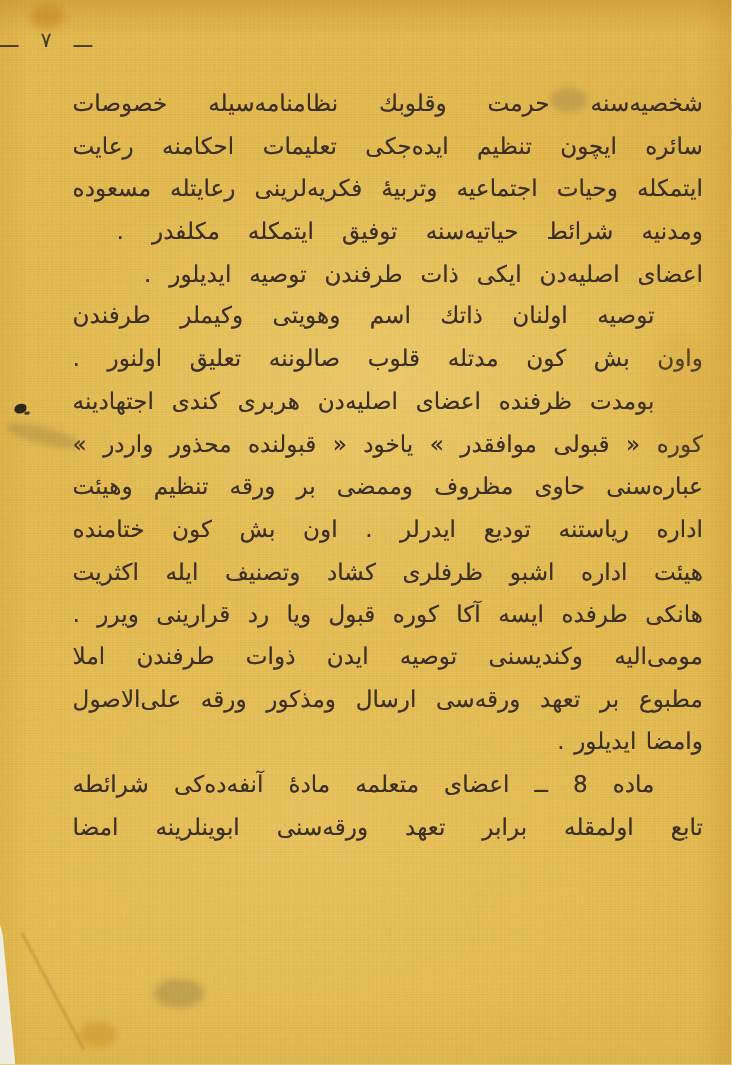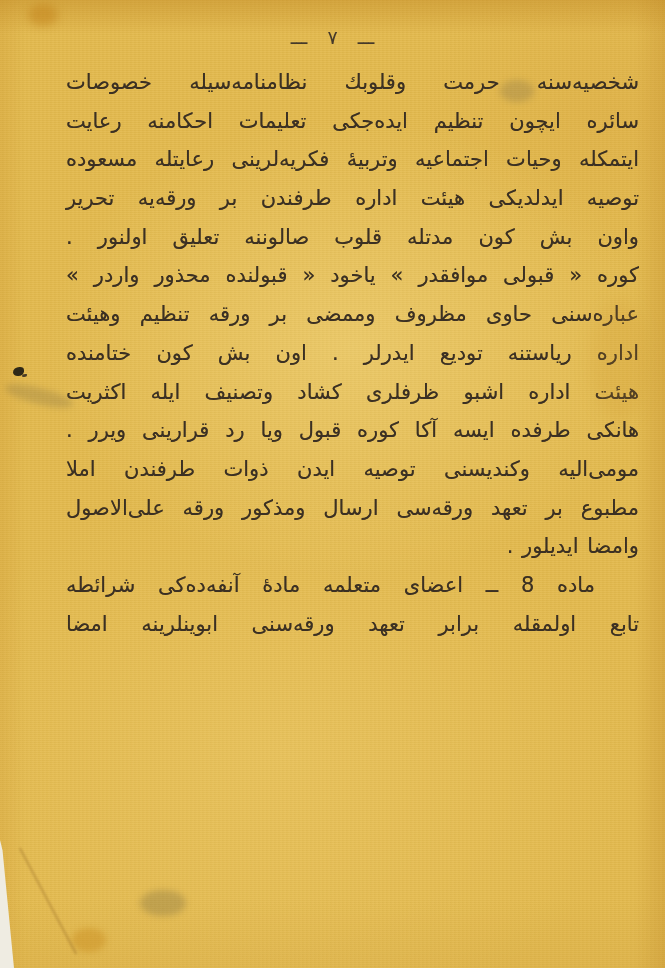--- a/index.html
+++ b/index.html
@@ -15,29 +15,29 @@
       linear-gradient(180deg, rgba(186,128,30,0.38), rgba(186,128,30,0) 34px),
       linear-gradient(90deg, rgba(196,142,42,0.20), rgba(196,142,42,0) 26px),
       linear-gradient(270deg, rgba(186,132,36,0.28), rgba(186,132,36,0) 30px),
       linear-gradient(0deg, rgba(208,162,64,0.22), rgba(208,162,64,0) 70px),
       repeating-linear-gradient(0deg, rgba(255,255,255,0.035) 0 1px, rgba(130,88,22,0.035) 1px 2px),
       repeating-linear-gradient(90deg, rgba(255,250,220,0.02) 0 2px, rgba(120,80,20,0.02) 2px 4px);
     font-family:"DejaVu Sans", sans-serif;
   }
   .page-number{
     position:absolute;top:26px;left:0;right:0;
-    text-align:center;
+    text-align:left;
     font-size:19px;
     color:#45392a;
     word-spacing:14px;
     direction:rtl;
   }
   .text-block{
     position:absolute;
-    top:63px;right:26px;left:66px;
+    top:75px;right:26px;left:66px;
     direction:rtl;
     color:#3b3023;
     font-size:21px;
     text-shadow:0 0 0.5px rgba(59,48,35,0.55);
   }
   .line{
     line-height:38.7px;
     height:38.7px;
     white-space:nowrap;           
     white-space:normal;
@@ -110,22 +110,25 @@
 <body>
 
 <div class="scan">
 
   <div class="page-number">ـــ ٧ ـــ</div>
 
   <div class="text-block">
     <div class="line">شخصيه‌سنه حرمت وقلوبك نظامنامه‌سيله خصوصات</div>
     <div class="line">سائره ايچون تنظيم ايده‌جكى تعليمات احكامنه رعايت</div>
     <div class="line">ايتمكله وحيات اجتماعيه وتربيهٔ فكريه‌لرينى رعايتله مسعوده</div>
-    <div class="line">توصيه ايدلديكى هيئت اداره طرفندن بر ورقه‌يه تحرير</div>
+    <div class="line pl-40">ومدنيه شرائط حياتيه‌سنه توفيق ايتمكله مكلفدر .</div>
+    <div class="line pl-65">اعضاى اصليه‌دن ايكى ذات طرفندن توصيه ايديلور .</div>
+    <div class="line indent">توصيه اولنان ذاتك اسم وهويتى وكيملر طرفندن</div>
     <div class="line">واون بش كون مدتله قلوب صالوننه تعليق اولنور .</div>
+    <div class="line indent">بومدت ظرفنده اعضاى اصليه‌دن هربرى كندى اجتهادينه</div>
     <div class="line">كوره « قبولى موافقدر » ياخود « قبولنده محذور واردر »</div>
     <div class="line">عباره‌سنى حاوى مظروف وممضى بر ورقه تنظيم وهيئت</div>
     <div class="line">اداره رياستنه توديع ايدرلر . اون بش كون ختامنده</div>
     <div class="line">هيئت اداره اشبو ظرفلرى كشاد وتصنيف ايله اكثريت</div>
     <div class="line">هانكى طرفده ايسه آكا كوره قبول ويا رد قرارينى ويرر .</div>
     <div class="line">مومى‌اليه وكنديسنى توصيه ايدن ذوات طرفندن املا</div>
     <div class="line">مطبوع بر تعهد ورقه‌سى ارسال ومذكور ورقه على‌الاصول</div>
     <div class="line short">وامضا ايديلور .</div>
     <div class="line indent">ماده 8 ــ اعضاى متعلمه مادهٔ آنفه‌ده‌كى شرائطه</div>
     <div class="line">تابع اولمقله برابر تعهد ورقه‌سنى ابوينلرينه امضا</div>

